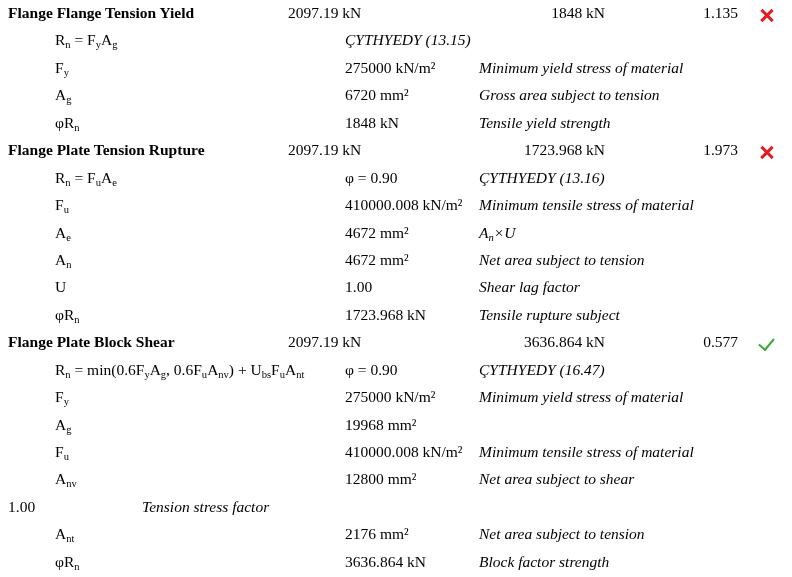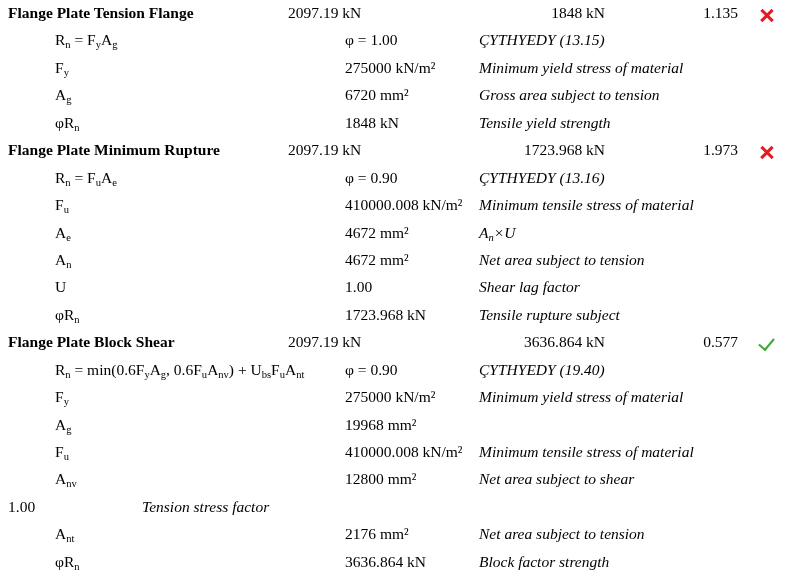--- a/index.html
+++ b/index.html
@@ -35,52 +35,51 @@
     border-bottom:2.4px solid var(--icon-color,#3aaa35);
     transform:rotate(40deg);
   }
 </style>
 </head>
 <body>
 
 <main id="calc-report">
     <section class="section">
       <div class="row">
-        <div class="h-title">Flange Plate Tension Flange</div>
+        <div class="h-title">Flange Flange Tension Yield</div>
         <div class="h-demand">2097.19 kN</div>
         <div class="h-capacity">1848 kN</div>
         <div class="h-ratio">1.135</div>
         <div class="h-status">
           <span class="x-mark" style="--icon-color: #e31b23;"></span>
         </div>
       </div>
       <div class="row">
         <div class="c-label"><span>R</span><sub>n</sub><span> = F</span><sub>y</sub><span>A</span><sub>g</sub></div>
-        <div class="c-value">φ = 1.00</div>
         <div class="c-desc"><span>ÇYTHYEDY (13.15)</span></div>
       </div>
       <div class="row">
         <div class="c-label"><span>F</span><sub>y</sub></div>
         <div class="c-value">275000 kN/m²</div>
         <div class="c-desc"><span>Minimum yield stress of material</span></div>
       </div>
       <div class="row">
         <div class="c-label"><span>A</span><sub>g</sub></div>
         <div class="c-value">6720 mm²</div>
         <div class="c-desc"><span>Gross area subject to tension</span></div>
       </div>
       <div class="row">
         <div class="c-label"><span>φR</span><sub>n</sub></div>
         <div class="c-value">1848 kN</div>
         <div class="c-desc"><span>Tensile yield strength</span></div>
       </div>
     </section>
     <section class="section">
       <div class="row">
-        <div class="h-title">Flange Plate Minimum Rupture</div>
+        <div class="h-title">Flange Plate Tension Rupture</div>
         <div class="h-demand">2097.19 kN</div>
         <div class="h-capacity">1723.968 kN</div>
         <div class="h-ratio">1.973</div>
         <div class="h-status">
           <span class="x-mark" style="--icon-color: #e31b23;"></span>
         </div>
       </div>
       <div class="row">
         <div class="c-label"><span>R</span><sub>n</sub><span> = F</span><sub>u</sub><span>A</span><sub>e</sub></div>
         <div class="c-value">φ = 0.90</div>
@@ -118,21 +117,21 @@
         <div class="h-demand">2097.19 kN</div>
         <div class="h-capacity">3636.864 kN</div>
         <div class="h-ratio">0.577</div>
         <div class="h-status">
           <span class="check-mark" style="--icon-color: #3aaa35;"></span>
         </div>
       </div>
       <div class="row">
         <div class="c-label"><span>R</span><sub>n</sub><span> = min(0.6F</span><sub>y</sub><span>A</span><sub>g</sub><span>, 0.6F</span><sub>u</sub><span>A</span><sub>nv</sub><span>) + U</span><sub>bs</sub><span>F</span><sub>u</sub><span>A</span><sub>nt</sub></div>
         <div class="c-value">φ = 0.90</div>
-        <div class="c-desc"><span>ÇYTHYEDY (19.40)</span></div>
+        <div class="c-desc"><span>ÇYTHYEDY (16.47)</span></div>
       </div>
       <div class="row">
         <div class="c-label"><span>F</span><sub>y</sub></div>
         <div class="c-value">275000 kN/m²</div>
         <div class="c-desc"><span>Minimum yield stress of material</span></div>
       </div>
       <div class="row">
         <div class="c-label"><span>A</span><sub>g</sub></div>
         <div class="c-value">19968 mm²</div>
       </div>

